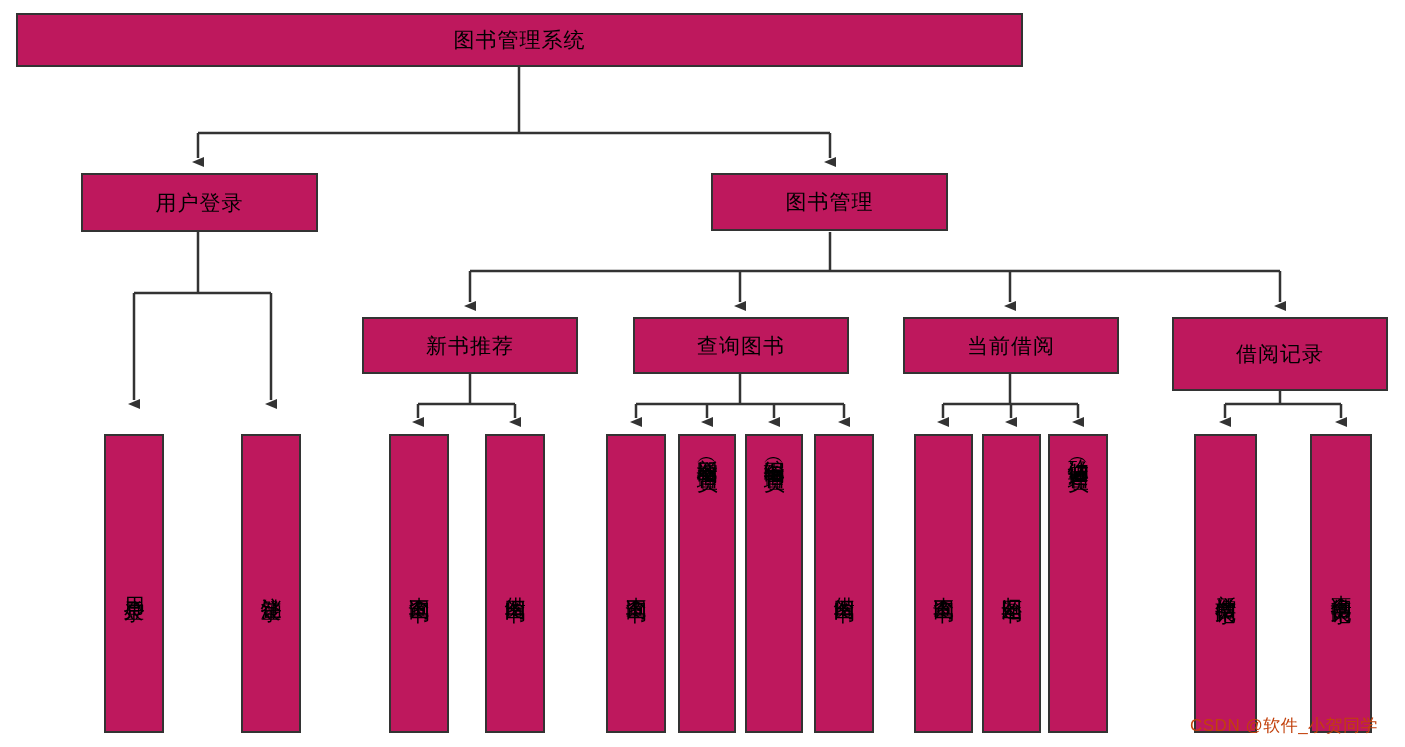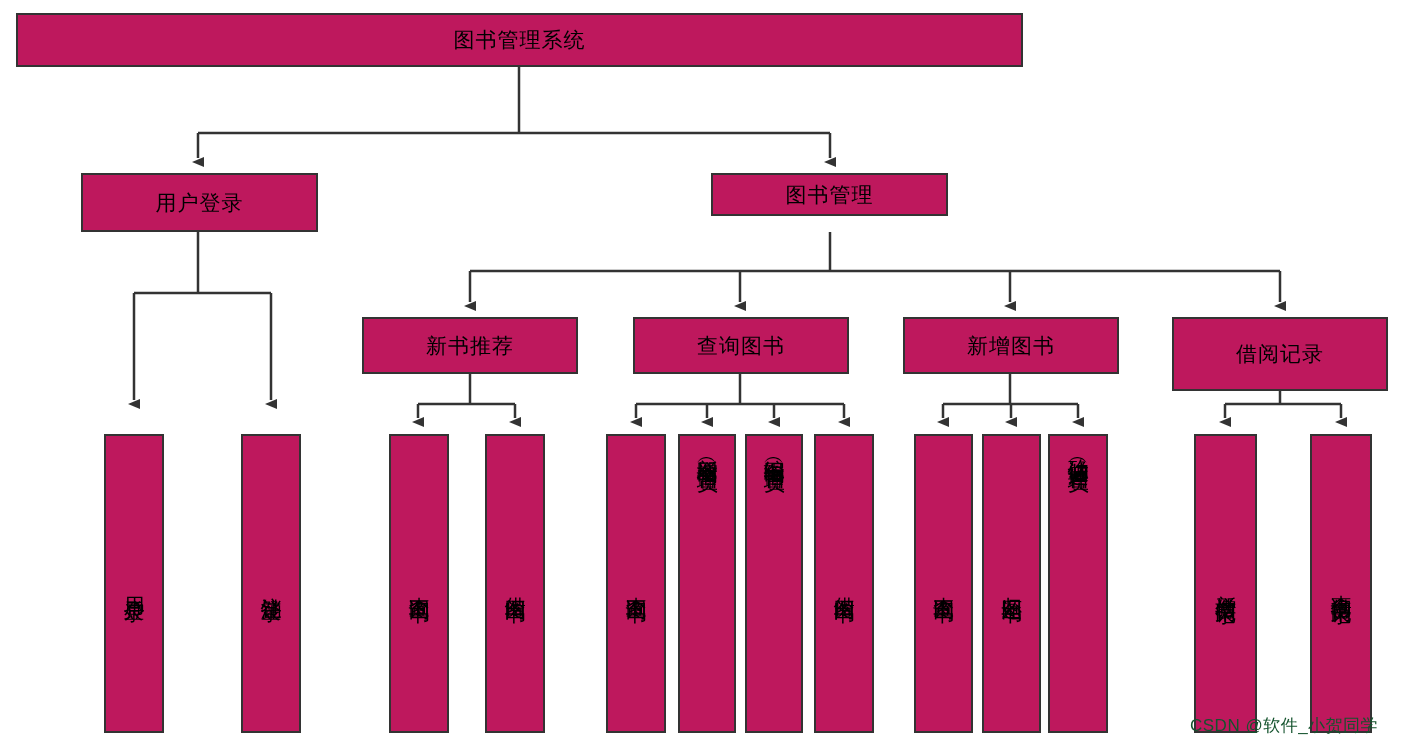--- a/index.html
+++ b/index.html
@@ -49,21 +49,21 @@
     letter-spacing: 2px;
     justify-content: flex-start;
     padding-top: 6px;
   }
   .node.v.mid {
     justify-content: center;
     padding-top: 0;
   }
   .watermark {
     position: absolute;
-    color: #14532d;
+    color: #c2410c;
     font-size: 17px;
     letter-spacing: 0.5px;
     white-space: nowrap;
   }
 </style>
 </head>
 <body>
 
 <div id="canvas">
 
@@ -113,25 +113,25 @@
       <path d="M1280,374 L1280,404"></path>
       <path d="M1225,404 L1341,404"></path>
       <path d="M1225,404 L1225,418" marker-end="url(#arw)"></path>
       <path d="M1341,404 L1341,418" marker-end="url(#arw)"></path>
     </g>
   </svg>
 
   <div class="node h" style="left:16px;top:13px;width:1007px;height:54px;">图书管理系统</div>
 
   <div class="node h" style="left:81px;top:173px;width:237px;height:59px;">用户登录</div>
-  <div class="node h" style="left:711px;top:173px;width:237px;height:43px;">图书管理</div>
+  <div class="node h" style="left:711px;top:173px;width:237px;height:58px;">图书管理</div>
 
   <div class="node h" style="left:362px;top:317px;width:216px;height:57px;">新书推荐</div>
   <div class="node h" style="left:633px;top:317px;width:216px;height:57px;">查询图书</div>
-  <div class="node h" style="left:903px;top:317px;width:216px;height:57px;">新增图书</div>
+  <div class="node h" style="left:903px;top:317px;width:216px;height:57px;">当前借阅</div>
   <div class="node h" style="left:1172px;top:317px;width:216px;height:74px;">借阅记录</div>
 
   <div class="node v mid" style="left:104px;top:434px;width:60px;height:299px;">用户登录</div>
   <div class="node v mid" style="left:241px;top:434px;width:60px;height:299px;">注销登录</div>
 
   <div class="node v mid" style="left:389px;top:434px;width:60px;height:299px;">查询图书</div>
   <div class="node v mid" style="left:485px;top:434px;width:60px;height:299px;">借阅图书</div>
 
   <div class="node v mid" style="left:606px;top:434px;width:60px;height:299px;">查询图书</div>
   <div class="node v" style="left:678px;top:434px;width:58px;height:299px;">新增图书（管理员）</div>

